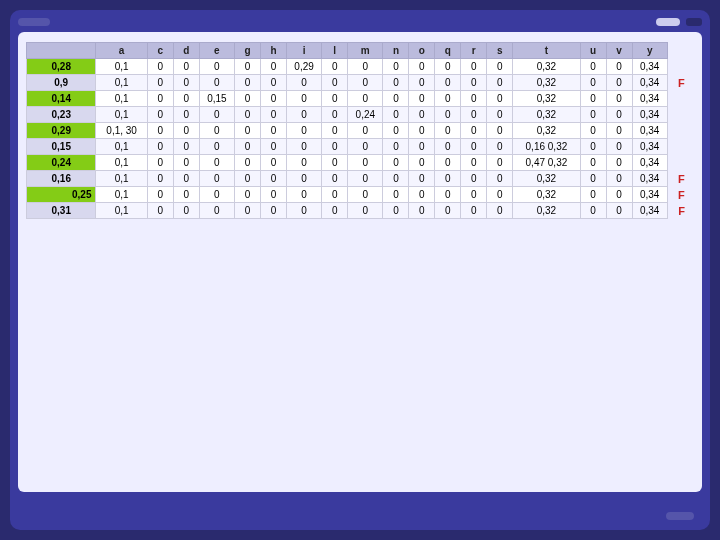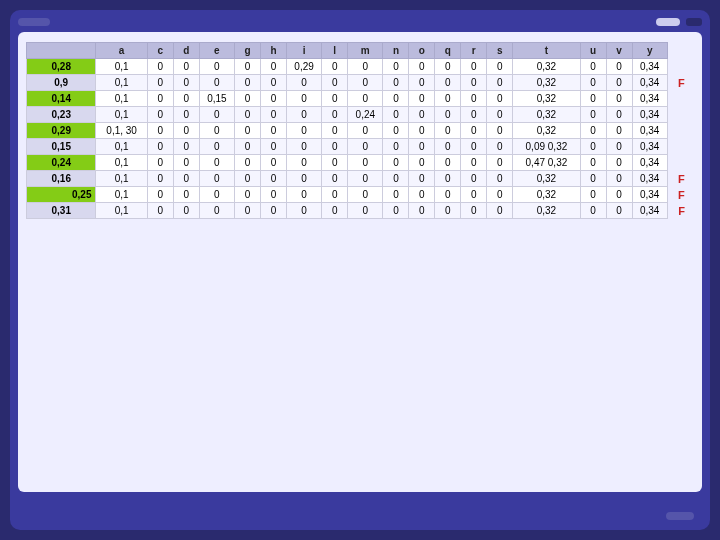--- a/index.html
+++ b/index.html
@@ -275,21 +275,21 @@
             <td>0</td>
             <td>0</td>
             <td>0</td>
             <td>0</td>
             <td>0</td>
             <td>0</td>
             <td>0</td>
             <td>0</td>
             <td>0</td>
             <td>0</td>
-            <td>0,09 0,32</td>
+            <td>0,16 0,32</td>
             <td>0</td>
             <td>0</td>
             <td>0,34</td>
             <td style="border: none; background: transparent;"></td>
           </tr>
           <tr>
             <td class="row-header" style="white-space: pre;">0,24</td>
             <td>0,1</td>
             <td>0</td>
             <td>0</td>

